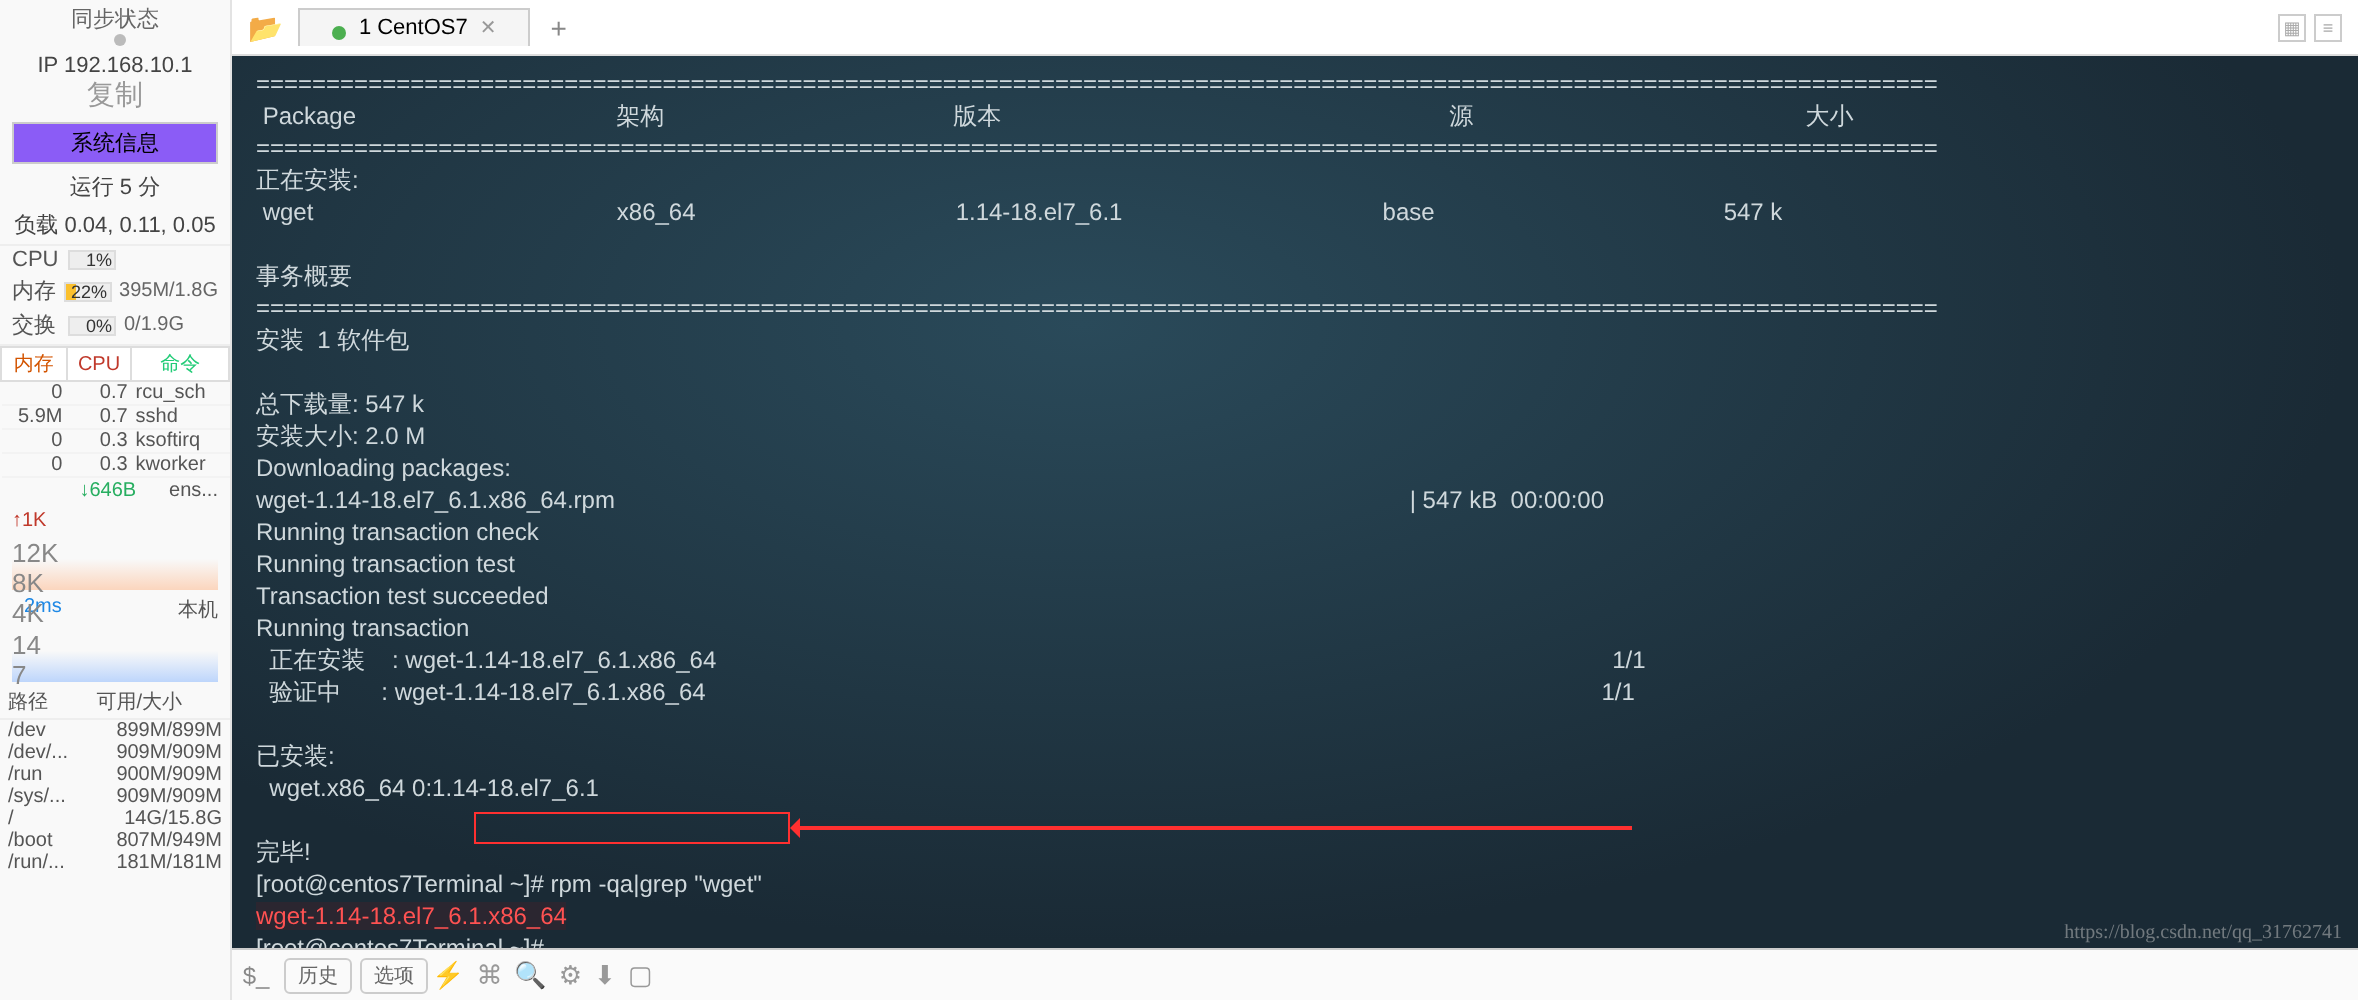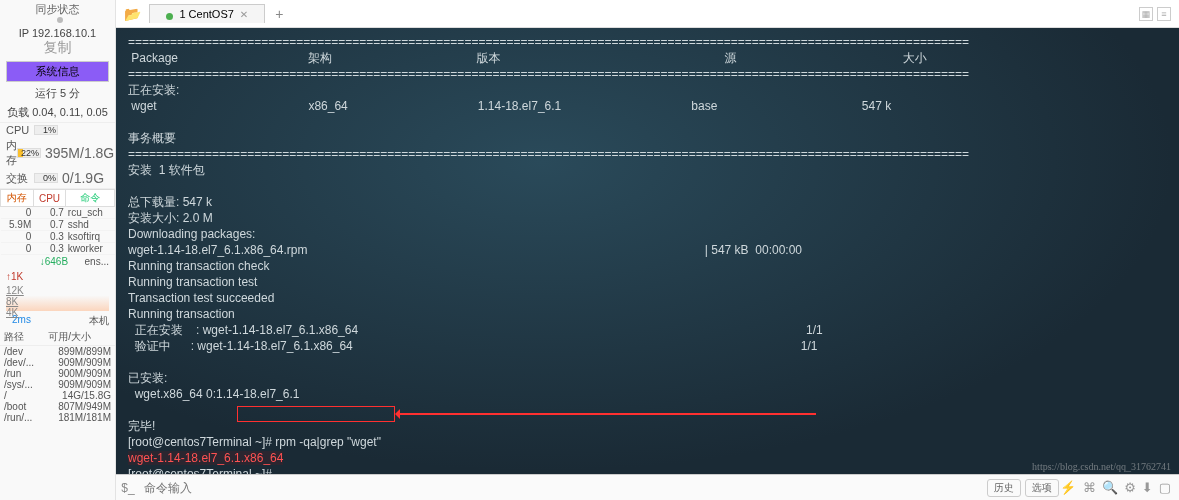--- a/index.html
+++ b/index.html
@@ -7,34 +7,34 @@
 .sidebar { width: 116px; background: #f9f9f9; border-right: 1px solid #e3e3e3; display: flex; flex-direction: column; color: #444; }
 .side-row { padding: 2px 6px; display: flex; align-items: center; justify-content: space-between; border-bottom: 1px solid #eee; min-height: 18px; flex-direction: column; }
 .side-row.noborder { border-bottom: none; }
 .sync { color: #666; }
 .dot { display: inline-block; width: 6px; height: 6px; background: #bbb; border-radius: 50%; margin-left: 4px; }
 .copy { color: #999; font-size: 14px; }
 .sysbtn { display: block; width: 100%; background: #8b5cf6; border: 1px solid #ccc; font-size: 11px; padding: 2px 0; margin: 2px 6px; width: calc(100% - 12px); cursor: pointer; }
 .metric-row { display: flex; align-items: center; padding: 1px 6px; }
 .metric-row .lbl { width: 28px; color: #555; }
 .metric-row .bar { height: 10px; background: #eee; border: 1px solid #ddd; flex: 0 0 24px; margin-right: 4px; position: relative; font-size: 9px; line-height: 9px; text-align: right; padding-right: 1px; color: #333; }
-.metric-row .txt { color: #666; font-size: 14px; }
+.metric-row .txt { color: #666; font-size: 10px; }
 .proc-tbl { width: 100%; border-collapse: collapse; font-size: 10px; }
 .proc-tbl th { background: #fff; border: 1px solid #ddd; padding: 1px 2px; font-weight: normal; }
 .proc-tbl th.mem { color: #d35400; }
 .proc-tbl th.cpu { color: #c0392b; }
 .proc-tbl th.cmd { color: #2c7; }
 .proc-tbl td { padding: 0 2px; text-align: right; color: #555; border-bottom: 1px solid #f3f3f3; }
 .proc-tbl td.cmd { text-align: left; }
 .net-row { padding: 1px 6px; font-size: 10px; display: flex; justify-content: space-between; }
 .up { color: #c0392b; margin-top: 15px; }
 .dn { color: #27ae60; }
 .spark { height: 26px; margin: 2px 6px; background: linear-gradient(to top, rgba(255,160,100,.4), transparent 60%); position: relative; }
 .spark2 { height: 26px; margin: 2px 6px; background: linear-gradient(to top, rgba(100,160,255,.4), transparent 60%); position: relative; }
-.spark-lbls { position: absolute; left: 0; top: 0; font-size: 10px; color: #888; text-decoration: underline; }
+.spark-lbls { position: absolute; left: 0; top: 0; font-size: 13px; color: #888; }
 .ping { color: #1e88e5; font-size: 10px; padding: 0 6px; }
 .fs-tbl { width: 100%; font-size: 10px; border-collapse: collapse; }
 .fs-tbl th { text-align: left; padding: 1px 4px; font-weight: normal; border-bottom: 1px solid #eee; color: #555; }
 .fs-tbl td { padding: 0 4px; color: #555; }
 .fs-tbl td.sz { text-align: right; }
 
 .main { flex: 1; display: flex; flex-direction: column; background: #fff; position: relative; }
 .tabbar { height: 28px; border-bottom: 1px solid #ddd; display: flex; align-items: center; padding-left: 4px; gap: 4px; }
 .folder-icon { color: #2196f3; font-size: 14px; margin: 0 4px; }
 .tab { display: flex; align-items: flex-end; gap: 6px; padding: 3px 16px; border: 1px solid #ccc; border-bottom: none; background: #f5f5f5; font-size: 11px; cursor: pointer; }
@@ -126,20 +126,23 @@
     <span class="dn">↓646B</span>
     <span style="color:#555">ens...</span>
   </div>
   <div class="spark">
     <div class="spark-lbls"><span>12K</span><br><span>8K</span><br><span>4K</span></div>
   </div>
   <div class="net-row">
     <span class="ping">2ms</span>
     <span style="color:#555">本机</span>
   </div>
+  <div class="spark2">
+    <div class="spark-lbls"><span>14</span><br><span>7</span></div>
+  </div>
   <table class="fs-tbl">
     <tbody>
         <tr>
           <th>路径</th>
           <th class="sz">可用/大小</th>
         </tr>
     <tr>
           <td>/dev</td>
           <td class="sz">899M/899M</td>
         </tr>
@@ -213,21 +216,20 @@
 <span>完毕!</span>
 <span>[root@centos7Terminal ~]# rpm -qa|grep "wget"</span>
 <span class="hl">wget-1.14-18.el7_6.1.x86_64</span>
 <span>[root@centos7Terminal ~]# </span>
     <div class="hlbox"></div>
     <div class="arrow"></div>
   </div>
 
   <div class="bottombar">
     <span class="bb-icon">$_</span>
-    <input class="bb-input" placeholder="命令输入" style="">
     <span class="bb-pill">历史</span>
     <span class="bb-pill">选项</span>
     <div class="bb-tools">
       <span class="bolt">⚡</span>
       <span>⌘</span>
       <span>🔍</span>
       <span>⚙</span>
       <span>⬇</span>
       <span>▢</span>
     </div>

